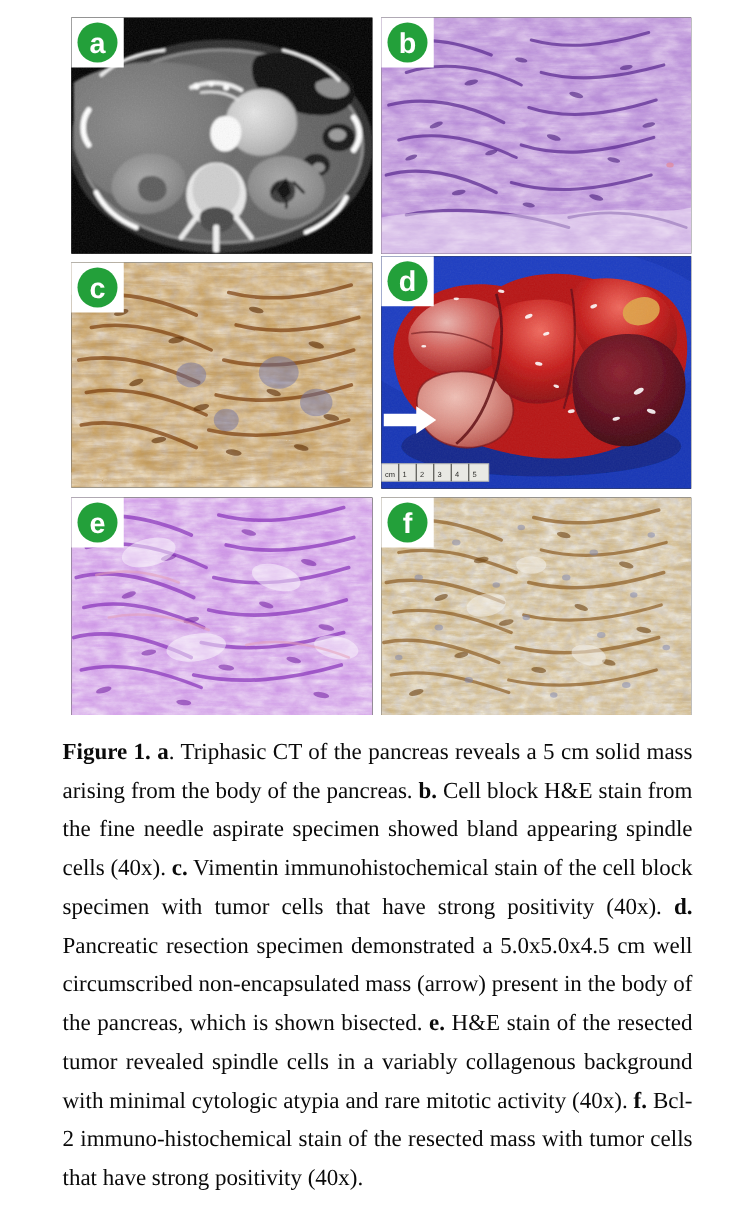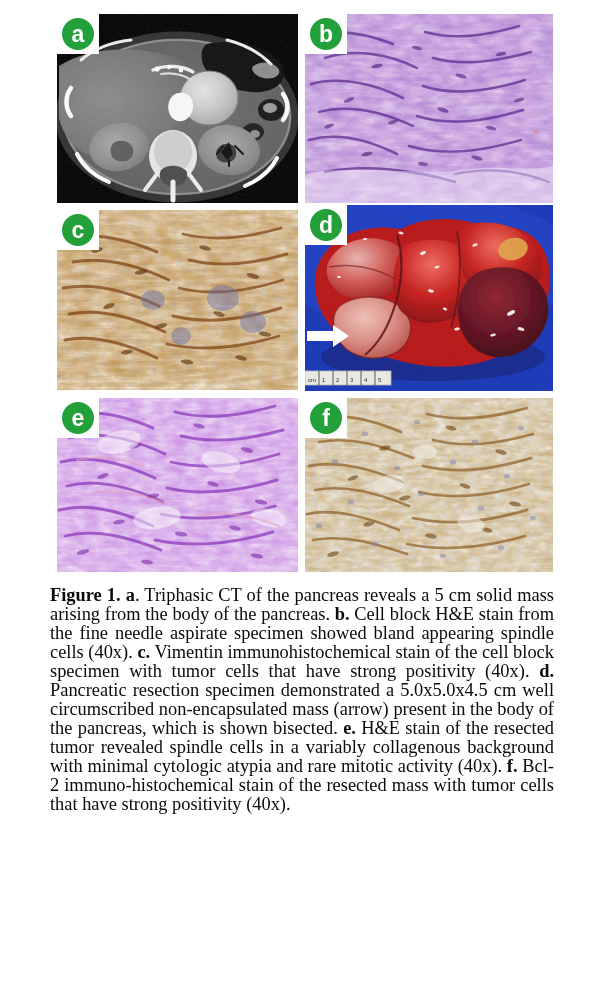--- a/index.html
+++ b/index.html
@@ -70,21 +70,21 @@
   }
 
   
   #caption {
     position: absolute;
     left: 50px;
     top: 586px;
     width: 504px;
     font-family: "Liberation Serif", "DejaVu Serif", serif;
     font-size: 18.4px;
-    line-height: 19px;
+    line-height: 31px;
     color: #0a0a0a;
     text-align: justify;
     text-justify: inter-word;
   }
   #caption b { font-weight: bold; }
   .cap-seg { }
 </style>
 </head>
 <body>
 

